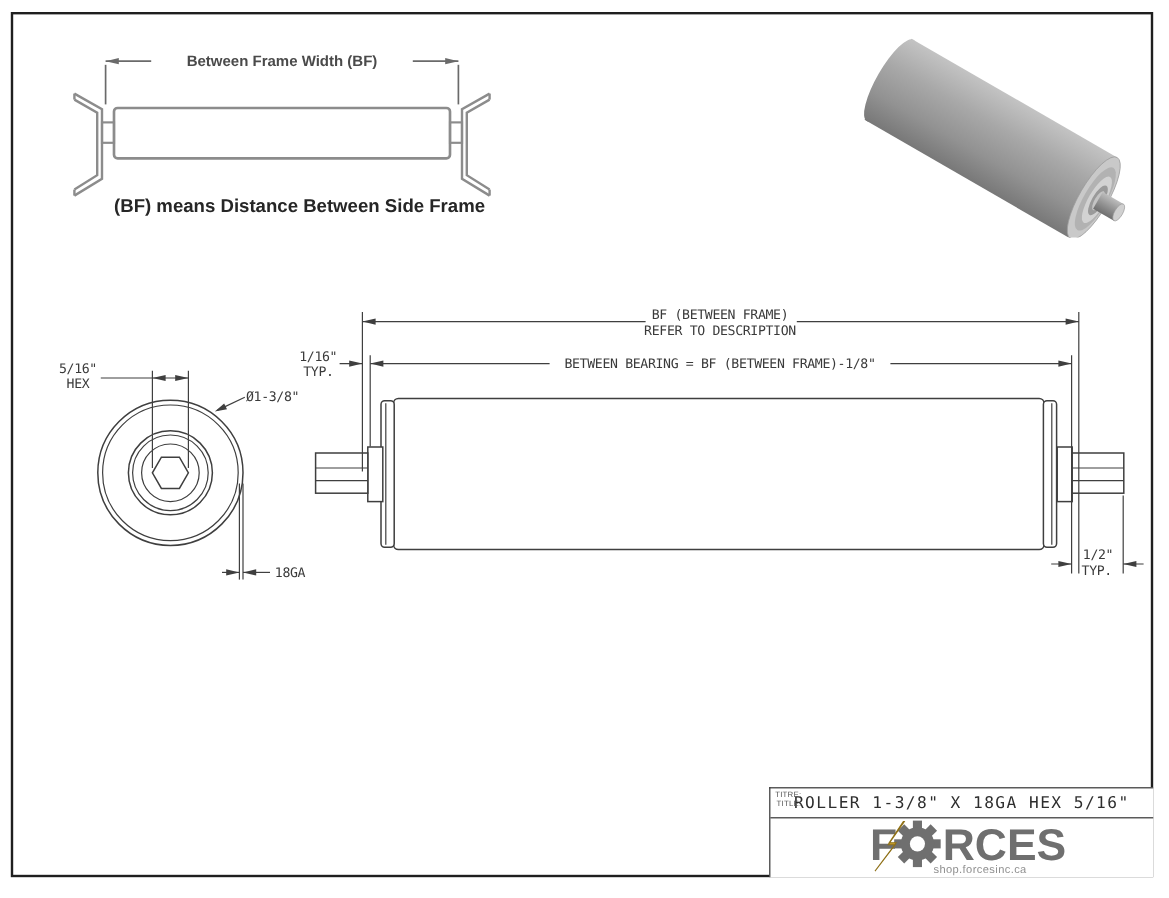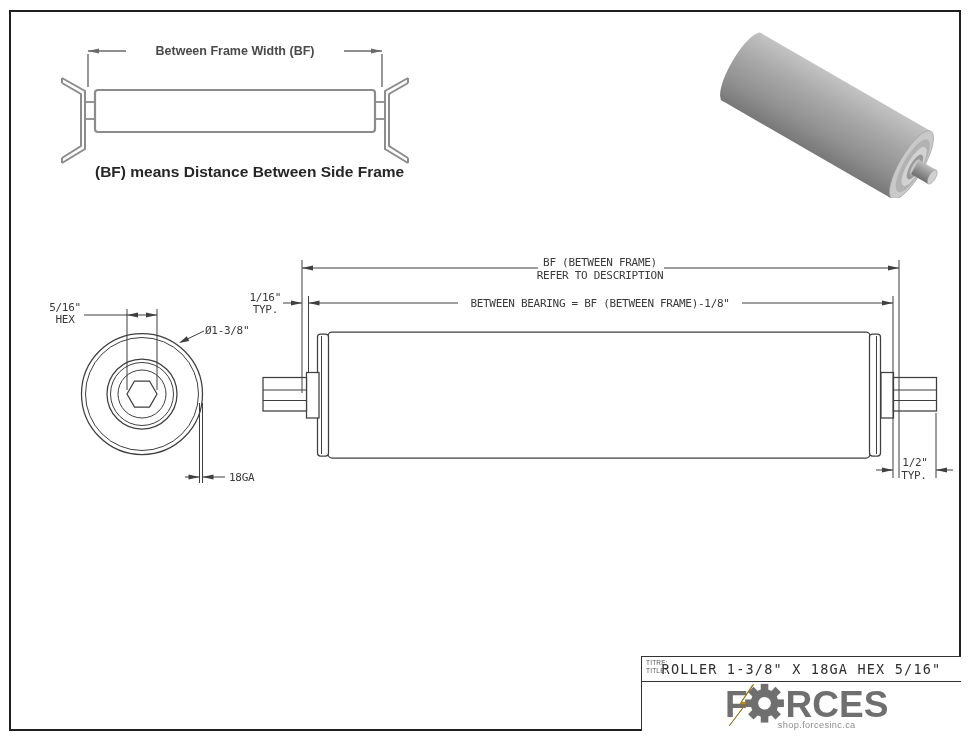--- a/index.html
+++ b/index.html
@@ -1,17 +1,17 @@
 <!DOCTYPE html>
 <html><head>
 <meta charset="utf-8">
 <style>
   html,body{margin:0;padding:0;background:#fff;}
   #canvas{position:relative;width:974px;height:748px;background:#fff;overflow:hidden;
-          font-family:"Liberation Sans",sans-serif;}
+          font-family:"Liberation Sans",sans-serif;text-align:right;}
   .abs{position:absolute;}
   #page-frame{left:9px;top:10px;width:952px;height:721px;border:2px solid #1f1f1f;box-sizing:border-box;}
   
   #bf-diagram{left:40px;top:30px;}
   .bf-dim-text{font-size:12.5px;font-weight:700;fill:#4a4a4a;}
   .bf-caption{font-size:15.5px;font-weight:700;fill:#262626;}
   
   .cad-line{stroke:#3f3f3f;stroke-width:1.25;fill:none;}
   .cad-thin{stroke:#3f3f3f;stroke-width:1;fill:none;}
   .cad-fill{stroke:#3f3f3f;stroke-width:1.25;fill:#fff;}

